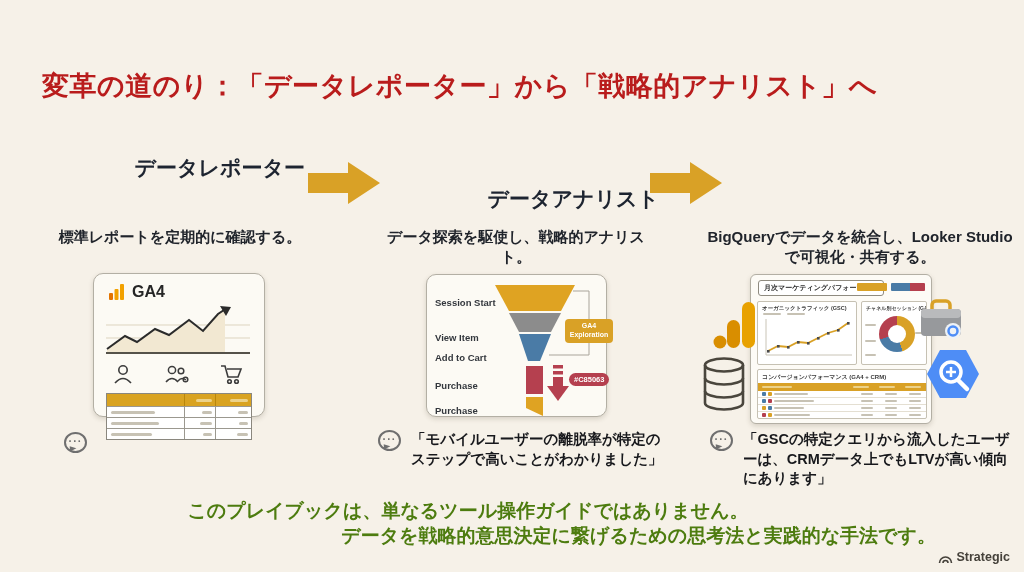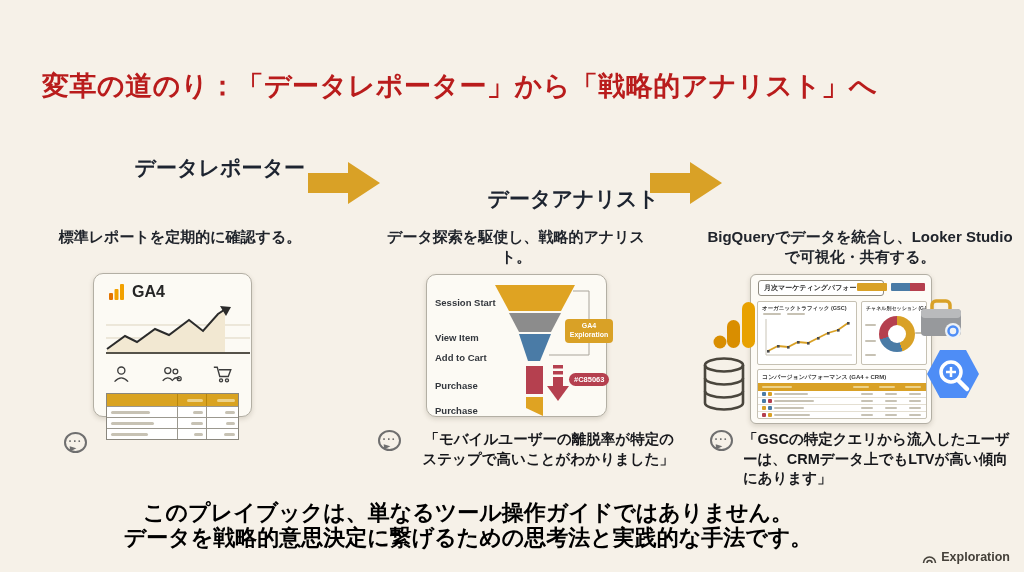--- a/index.html
+++ b/index.html
@@ -54,21 +54,21 @@
   .mini-table .brow { display:flex; height:7px; border-bottom:1px solid #e4dfd2; align-items:center; }
   .dot { width:4px; height:4px; border-radius:1px; margin-right:2px; }
 
   
   .quote { display:flex; gap:10px; align-items:flex-start; }
   .bubble { flex:0 0 auto; width:23px; height:21px; border:2px solid #6f6f6f; border-radius:50%; color:#6f6f6f; font-size:11px; font-weight:800; text-align:center; line-height:15px; letter-spacing:1px; position:relative; background:#f6f1e8; }
   .bubble::after { content:""; position:absolute; left:2px; bottom:-6px; width:0; height:0; border:5px solid transparent; border-top-color:#6f6f6f; border-left-width:2px; transform:rotate(18deg); }
   .quote-text { font-size:14.5px; font-weight:700; line-height:1.35; color:#17181c; }
 
   
-  .footer-line { left:0; width:936px; text-align:center; font-size:22px; font-weight:800; color:#000000; }
+  .footer-line { left:0; width:936px; text-align:center; font-size:19px; font-weight:800; color:#4d7c0f; }
   .brand { right:14px; top:550px; display:flex; align-items:center; gap:4px; color:#45413a; font-size:12.5px; font-weight:700; }
 </style>
 </head>
 <body>
 
 <div class="abs slide-title">変革の道のり：「データレポーター」から「戦略的アナリスト」へ</div>
 
 <div class="abs col-head" style="left:55px; top:155px; width:250px;">
   <div class="t">データレポーター</div>
 </div>
@@ -88,21 +88,21 @@
 <div class="abs gold-arrow" style="left:650px; top:160px;">
   <svg width="72" height="46" viewBox="0 0 72 46">
       <polygon points="0,13 40,13 40,2 72,23 40,44 40,33 0,33" fill="#d9a126"></polygon>
     </svg>
 </div>
 
 <div class="abs col-head" style="left:728px; top:155px; width:264px;">
 </div>
 <div class="abs col-desc" style="left:706px; top:227px; width:308px;">BigQueryでデータを統合し、Looker Studioで可視化・共有する。</div>
 
-<div class="abs card" style="left:93px; top:273px; width:159px; height:144px;">
+<div class="abs card" style="left:93px; top:273px; width:172px; height:144px;">
   <div class="ga4-head">
     <svg width="18" height="18" viewBox="0 0 18 18">
       <rect x="1" y="10" width="4" height="7" rx="1" fill="#e37400"></rect>
       <rect x="6.5" y="6" width="4" height="11" rx="1" fill="#f2a100"></rect>
       <rect x="12" y="1" width="4" height="16" rx="1" fill="#f2a100"></rect>
     </svg>
     <span class="ga4-label">GA4</span>
   </div>
   <svg class="ga4-chart" width="150" height="52" viewBox="0 0 150 52">
     <line x1="2" y1="20" x2="146" y2="20" stroke="#ddd4bf" stroke-width="1"></line>
@@ -306,29 +306,29 @@
   <line x1="32" y1="34" x2="41" y2="43" stroke="#ffffff" stroke-width="4.5" stroke-linecap="round"></line>
   <line x1="20" y1="26" x2="30" y2="26" stroke="#ffffff" stroke-width="2.5"></line>
   <line x1="25" y1="21" x2="25" y2="31" stroke="#ffffff" stroke-width="2.5"></line>
 </svg>
 
 <div class="abs quote" style="left:64px; top:432px; width:290px;">
   <div class="bubble">···</div>
 </div>
 <div class="abs quote" style="left:378px; top:430px; width:296px;">
   <div class="bubble">···</div>
-  <div class="quote-text" style="text-align:right;">「モバイルユーザーの離脱率が特定のステップで高いことがわかりました」</div>
+  <div class="quote-text" style="text-align:left;">「モバイルユーザーの離脱率が特定のステップで高いことがわかりました」</div>
 </div>
 <div class="abs quote" style="left:710px; top:430px; width:302px;">
   <div class="bubble">···</div>
   <div class="quote-text">「GSCの特定クエリから流入したユーザーは、CRMデータ上でもLTVが高い傾向にあります」</div>
 </div>
 
 <div class="abs footer-line" style="top:498px;">このプレイブックは、単なるツール操作ガイドではありません。</div>
-<div class="abs footer-line" style="top:523px;">データを戦略的意思決定に繋げるための思考法と実践的な手法です。</div>
+<div class="abs footer-line" style="top:523px;text-align:right;">データを戦略的意思決定に繋げるための思考法と実践的な手法です。</div>
 
 <div class="abs brand">
   <svg width="15" height="13" viewBox="0 0 15 13" fill="none" stroke="#45413a" stroke-width="1.6">
     <path d="M1.5,12 A6,6 0 0 1 13.5,12"></path>
     <path d="M5,12 A2.5,2.5 0 0 1 10,12"></path>
   </svg>
-  <span>Exploration</span>
+  <span>Strategic</span>
 </div>
 
 </body></html>

